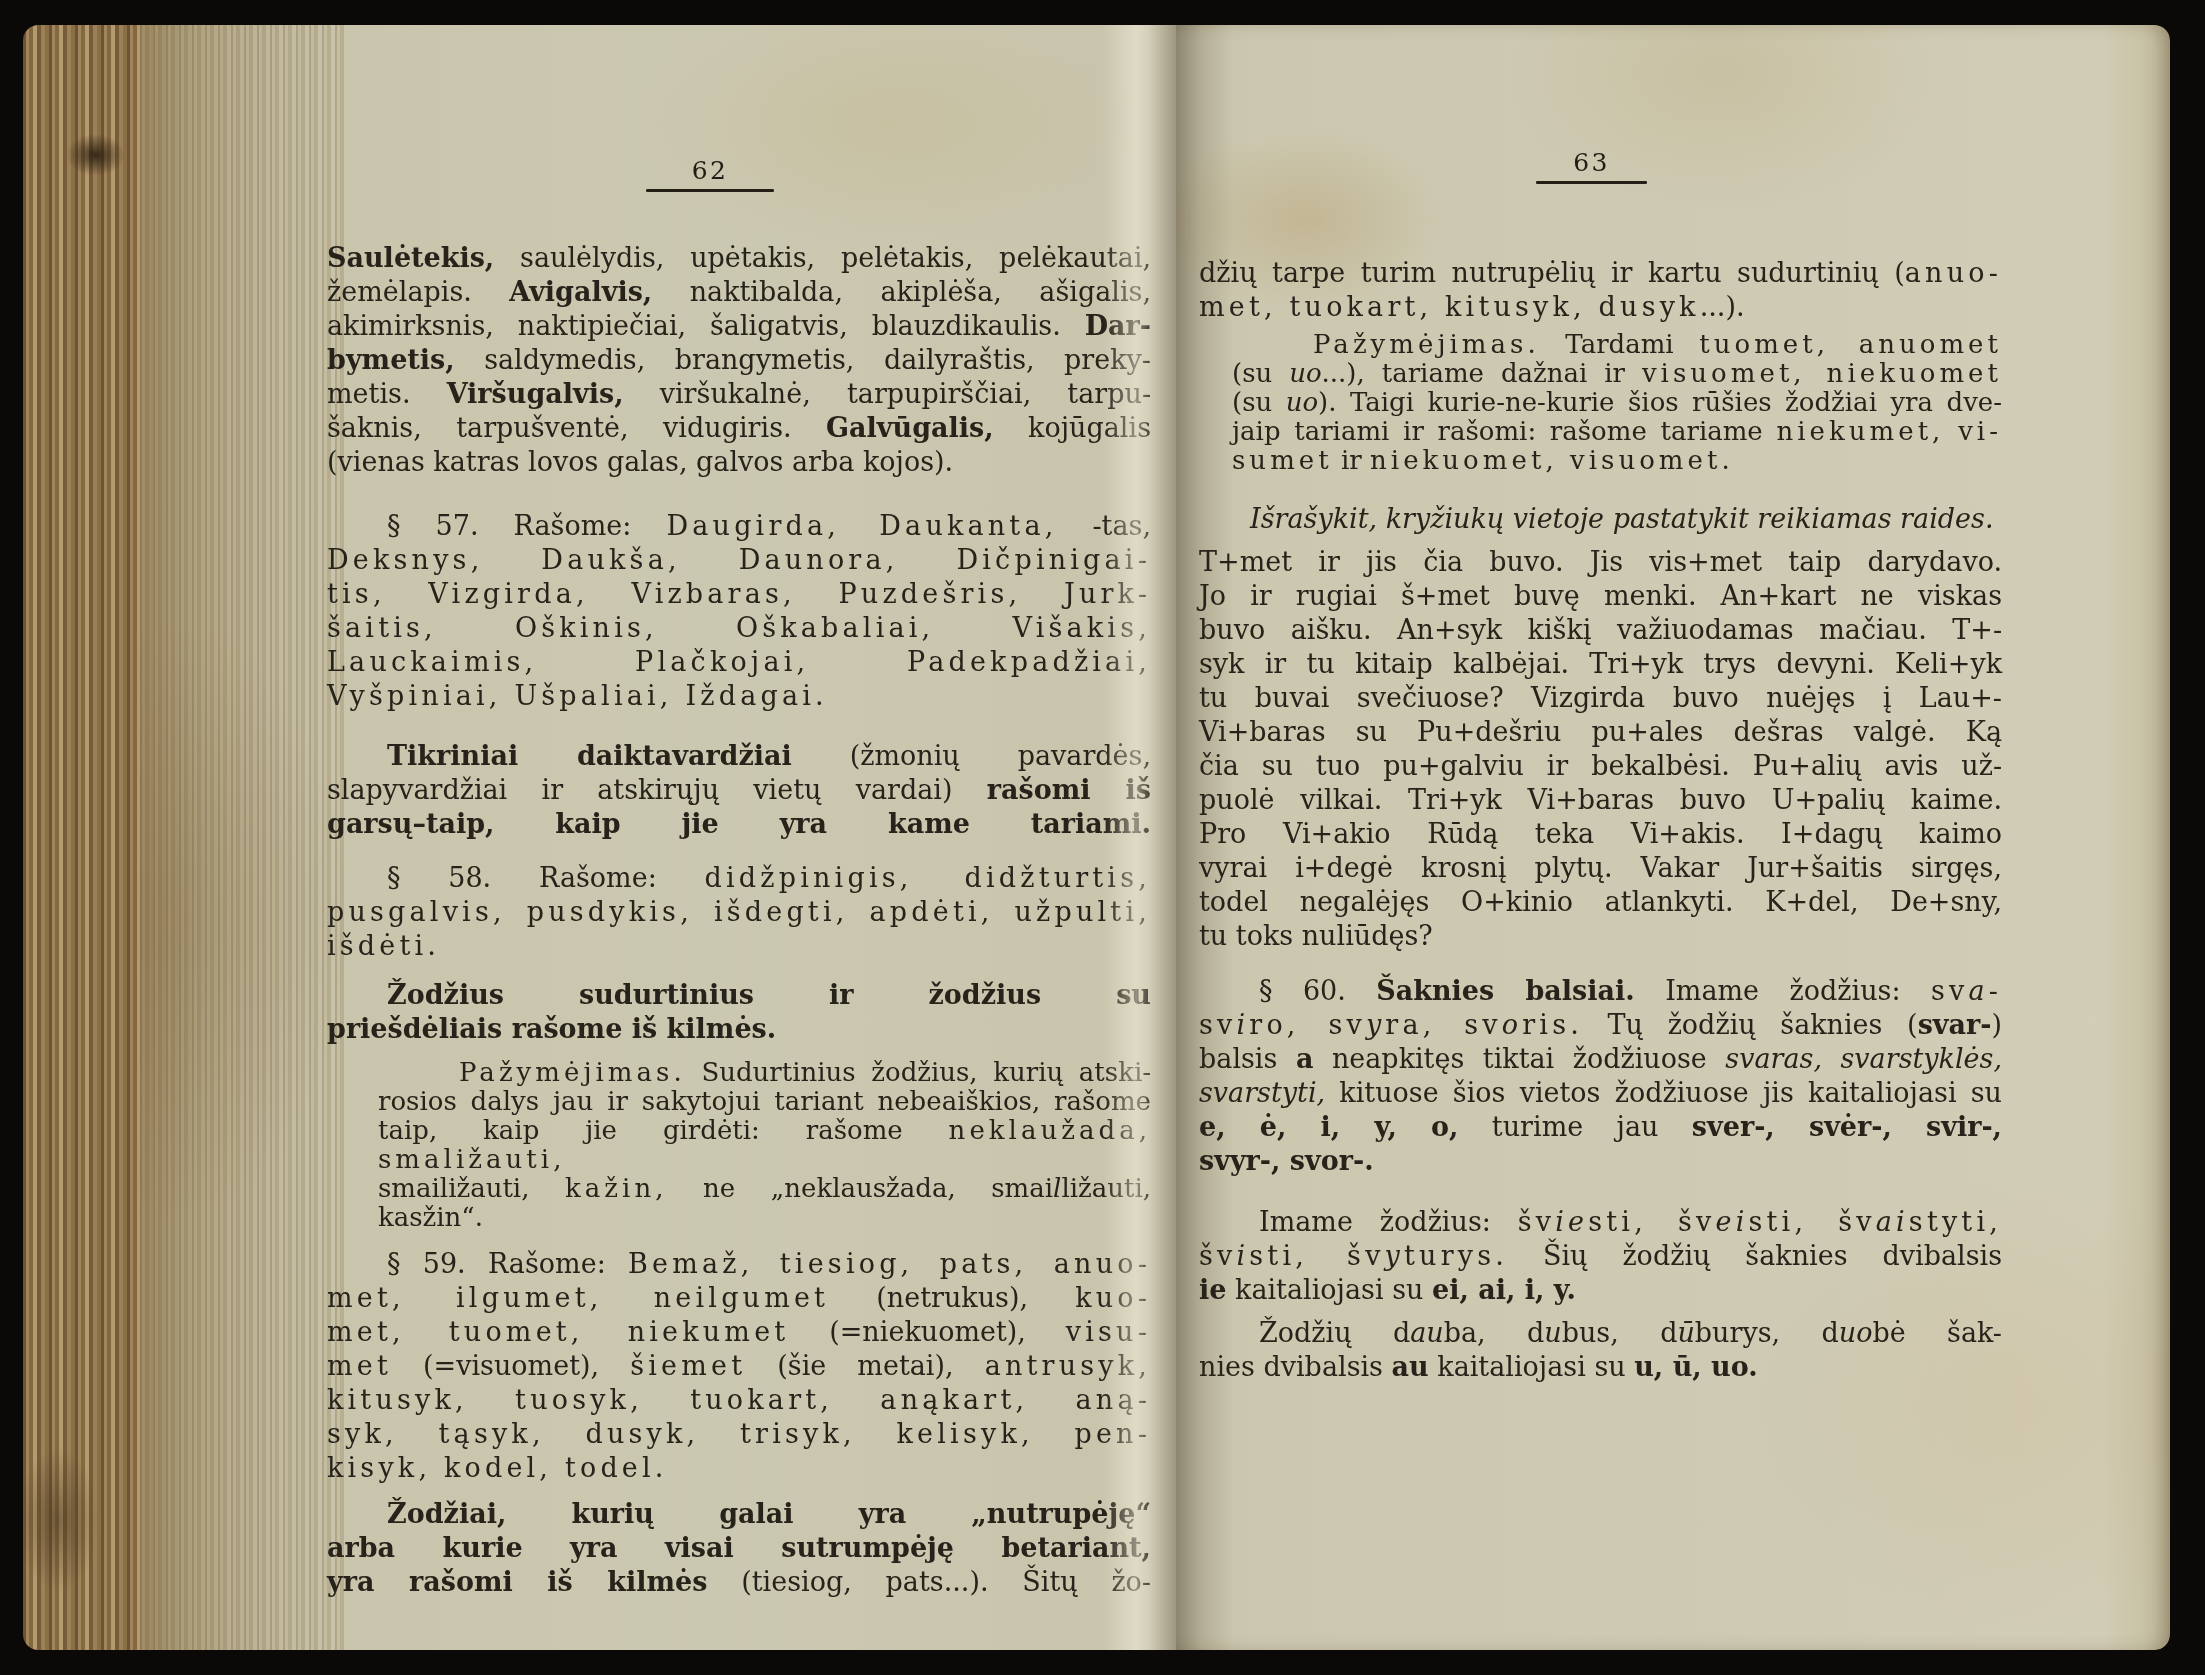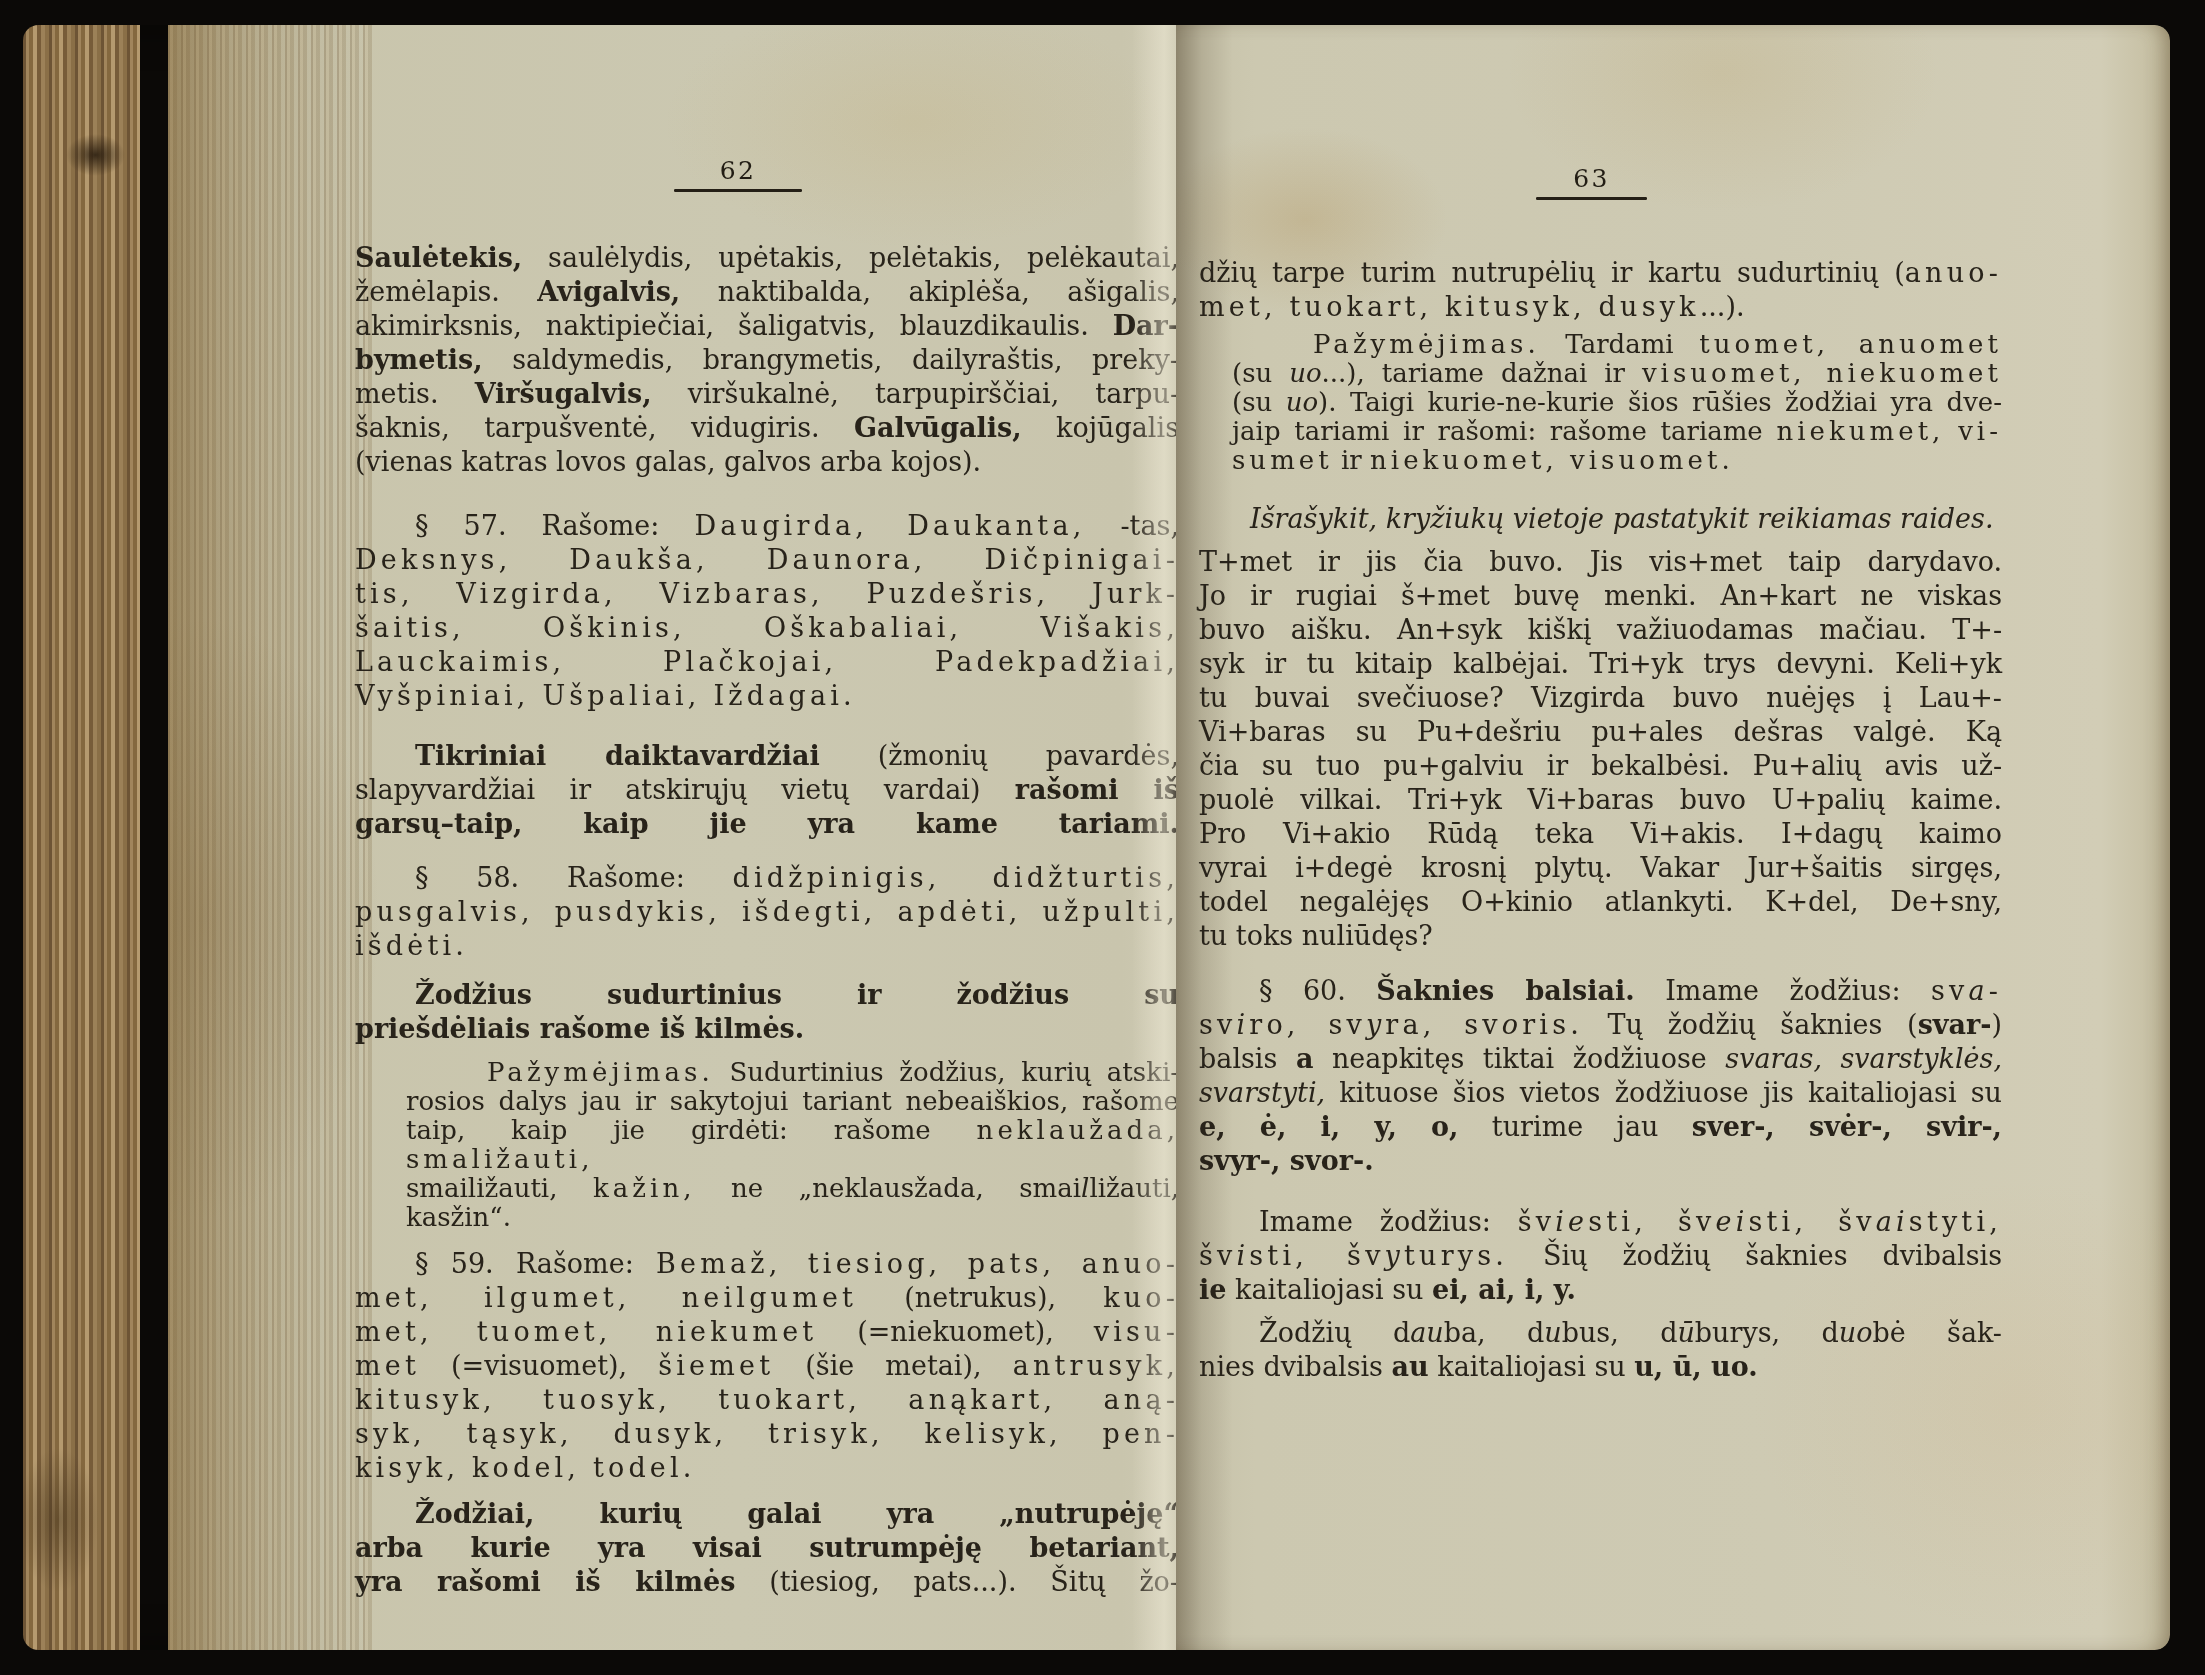--- a/index.html
+++ b/index.html
@@ -12,39 +12,39 @@
     background:
       radial-gradient(42px 30px at 62% 8%, rgba(38,26,13,.85), transparent 70%),
       radial-gradient(54px 96px at 30% 92%, rgba(70,52,28,.5), transparent 75%),
       repeating-linear-gradient(90deg,#6d5435 0 3px,#a1855c 3px 6px,#84683f 6px 10.2px,
         #b59a6f 10.2px 13.8px,#775c39 13.8px 18px,#9c8158 18px 22px,#8a6f47 22px 26px);}
   .page{position:absolute;top:0;height:100%;}
   .page-left{left:117px;width:1036px;
     background:
       radial-gradient(359px 180px at 72% 6%, rgba(190,160,90,.16), transparent 70%),
       radial-gradient(252px 419px at 3% 55%, rgba(120,92,48,.22), transparent 72%),
-      linear-gradient(90deg,#b3a67f 0,#c2bb9c 54px,#c9c5ac 144px,#cbc8b1 55%,#c9c5ad 92%,#cfcbb5 100%); margin-left: 28px;}
+      linear-gradient(90deg,#b3a67f 0,#c2bb9c 54px,#c9c5ac 144px,#cbc8b1 55%,#c9c5ad 92%,#cfcbb5 100%);}
   .page-left::before{content:"";position:absolute;left:0;top:0;width:204px;height:100%;
     background:
       repeating-linear-gradient(90deg,rgba(110,85,50,.28) 0 2.4px,rgba(190,165,120,.18) 2.4px 5.4px,rgba(120,95,55,.22) 5.4px 9px,rgba(0,0,0,0) 9px 13px),
       linear-gradient(90deg,rgba(125,98,60,.45),rgba(125,98,60,.18) 45%,rgba(0,0,0,0));}
   .page-left::after{content:"";position:absolute;right:0;top:0;width:72px;height:100%;
     background:linear-gradient(90deg,rgba(0,0,0,0),rgba(238,233,213,.55) 45%,rgba(238,233,213,.18) 62%,rgba(62,48,26,.34) 100%);}
   .page-right{left:1153px;width:994px;border-radius:0 14.4px 14.4px 0;
     background:
       radial-gradient(204px 132px at 13% 12%, rgba(165,125,58,.24), transparent 70%),
       radial-gradient(300px 192px at 55% 3%, rgba(175,140,70,.15), transparent 72%),
       radial-gradient(359px 300px at 85% 85%, rgba(205,175,130,.18), transparent 75%),
       linear-gradient(90deg,#c6c1a8 0,#ccc8b0 8%,#cecab3 60%,#d2cdb6 93%,#c3bc9e 100%);
     box-shadow:inset -12px 0 20.4px -7.2px rgba(80,60,30,.45);}
   .page-right::before{content:"";position:absolute;left:0;top:0;width:57px;height:100%;
     background:linear-gradient(90deg,rgba(58,44,23,.40),rgba(58,44,23,.14) 45%,rgba(0,0,0,0));}
   .pagehead{position:absolute;text-align:center;}
   .pagehead.lp{left:506px;top:132px;width:128px;}
-  .pagehead.rp{left:360px;top:140px;width:111px;}
+  .pagehead.rp{left:360px;top:124px;width:111px;}
   .pagenum{font-size:25px;line-height:27.6px;letter-spacing:2.4px;color:#221d14;}
   .pagerule{margin-top:4.8px;height:3px;background:#241f16;border-radius:1.2px;}
   .col{position:absolute;font-size:27px;line-height:34px;}
   .col.lp{left:187px;top:216px;width:824px;}
   .col.rp{left:23px;top:231px;width:803px;}
   .para{margin:0;}
   .line{white-space:normal;}
   .line.just{text-align:justify;text-align-last:justify;}
   .line.ind{text-indent:60px;}
   .note{font-size:26px;line-height:29px;margin-left:51px;}

